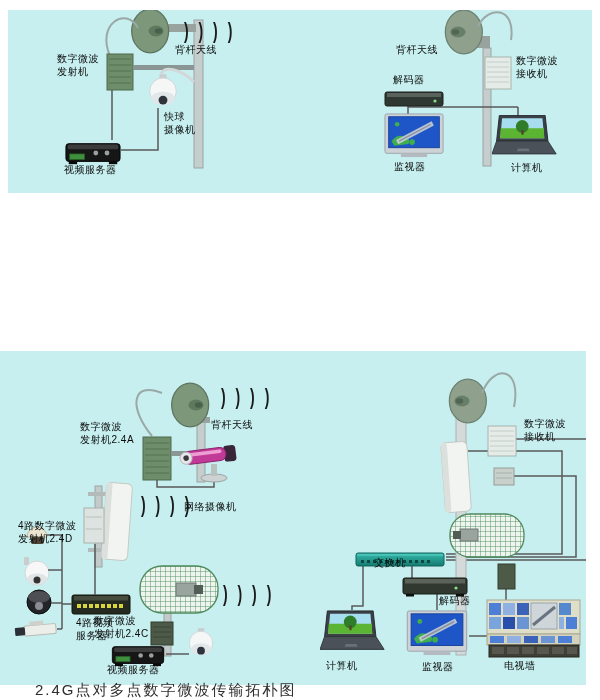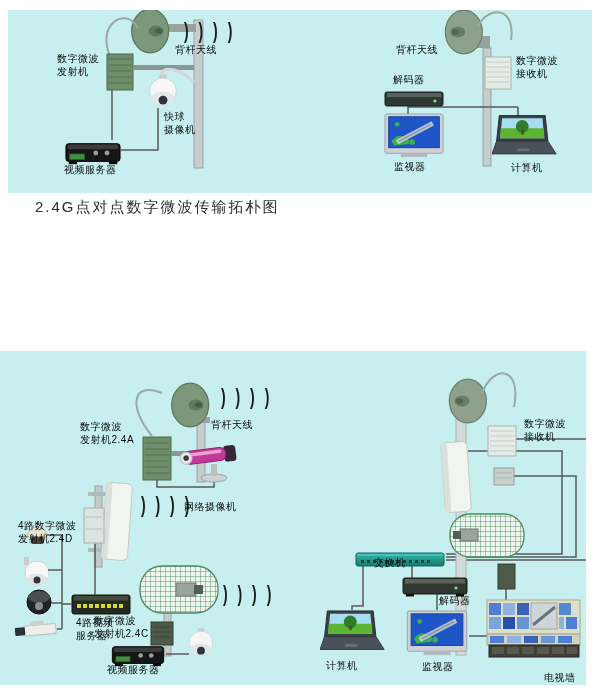--- a/index.html
+++ b/index.html
@@ -130,21 +130,20 @@
   <div class="lbl" style="left:164px;top:111px;">快球
 摄像机</div>
   <div class="lbl" style="left:64px;top:164px;">视频服务器</div>
   <div class="lbl" style="left:396px;top:44px;">背杆天线</div>
   <div class="lbl" style="left:516px;top:55px;">数字微波
 接收机</div>
   <div class="lbl" style="left:393px;top:74px;">解码器</div>
   <div class="lbl" style="left:394px;top:161px;">监视器</div>
   <div class="lbl" style="left:511px;top:162px;">计算机</div>
 
-  <div class="caption" style="left:35px;top:198px;">2.4G点对点数字微波传输拓朴图</div>
 
   <section class="panel panel-bottom">
     <svg class="dsvg" width="586" height="334" viewBox="0 0 586 334">
 
       <g>
         <rect x="197" y="63" width="8" height="68" fill="#c6cdcd" stroke="#9aa4a4"></rect>
         <rect x="186" y="66" width="24" height="6" fill="#98a39f"></rect>
         <use href="#sym-dish" x="170" y="29" width="42" height="50"></use>
         <path d="M 152 85 C 128 56, 132 30, 162 42" fill="none" stroke="#9aa8a6" stroke-width="2"></path>
         <g>
@@ -338,16 +337,17 @@
 服务器</div>
   <div class="lbl" style="left:94px;top:615px;">数字微波
 发射机2.4C</div>
   <div class="lbl" style="left:107px;top:664px;">视频服务器</div>
   <div class="lbl" style="left:524px;top:418px;">数字微波
 接收机</div>
   <div class="lbl" style="left:374px;top:557px;">交换机</div>
   <div class="lbl" style="left:439px;top:595px;">解码器</div>
   <div class="lbl" style="left:326px;top:660px;">计算机</div>
   <div class="lbl" style="left:422px;top:661px;">监视器</div>
-  <div class="lbl" style="left:544px;top:660px;margin-top:12px;">电视墙</div>
-
+  <div class="lbl" style="left:504px;top:660px;">电视墙</div>
+
+  <div class="caption" style="left:35px;top:681px;">2.4G点对多点数字微波传输拓朴图</div>
 
 </div>
 
 </body></html>

